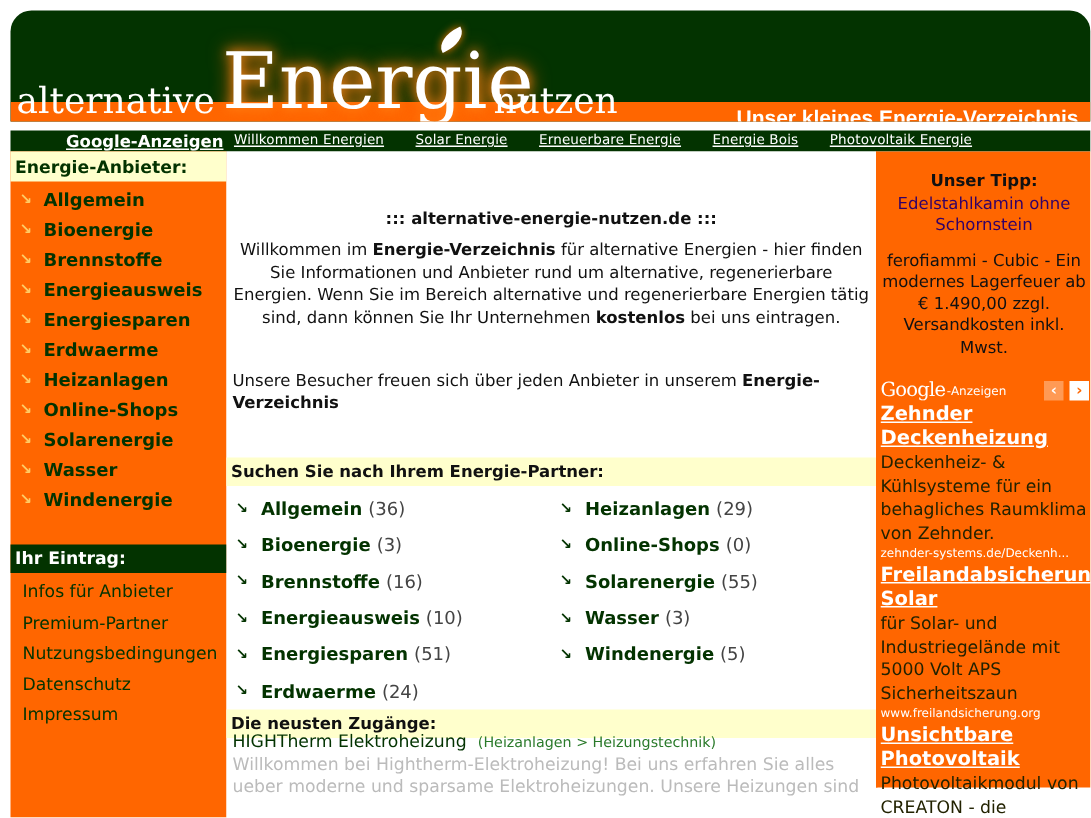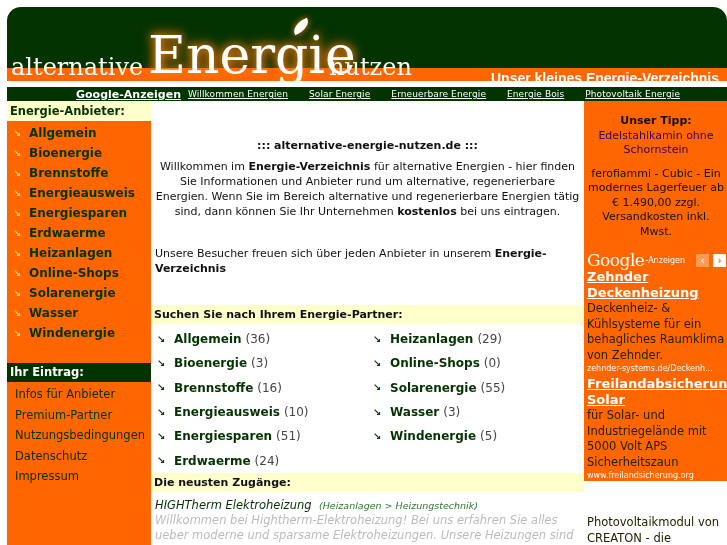--- a/index.html
+++ b/index.html
@@ -12,21 +12,21 @@
   .logo { position: absolute; left: 4px; top: 18px; height: 60px; font-family: "DejaVu Serif", serif; color: #fff; white-space: nowrap; }
   .logo .small { font-size: 24px; position: absolute; top: 28px; }
   .logo .alt { left: 0; }
   .logo .big { font-size: 52px; position: absolute; left: 137px; top: 0px; text-shadow: 0 0 8px #ff8a1a, 0 0 14px #ff6600; letter-spacing: 0px; }
   .logo .nutz { left: 318px; }
   .logo .leaf { position: absolute; left: 281px; top: -4px; width: 18px; height: 11px; background: #fff; border-radius: 90% 0 90% 0; transform: rotate(-25deg); box-shadow: 0 0 6px #ff7a00; }
   .tagline { position: absolute; right: 8px; top: 63px; font-family: "Liberation Sans", sans-serif; font-weight: bold; font-size: 14px; color: #fff; }
 
   
   .navbar { position: absolute; left: 7px; top: 87px; width: 720px; height: 14px; background: #033300; display: flex; align-items: center; padding-left: 37px; gap: 0; }
-  .navbar .g-label { color: #fff; font-weight: bold; font-size: 11px; text-decoration: underline; margin-right: 7px; margin-left: 32px; }
+  .navbar .g-label { color: #fff; font-weight: bold; font-size: 11px; text-decoration: underline; margin-right: 7px; }
   .navbar a { color: #fff; font-size: 9px; text-decoration: underline; margin-right: 21px; letter-spacing: 0.1px; }
 
   
   .sidebar { position: absolute; left: 7px; top: 101px; width: 144px; height: 444px; background: #ff6600; }
   .sidebar .head { background: #ffffcc; color: #033300; font-weight: bold; font-size: 11.5px; height: 20px; line-height: 20px; padding-left: 3px; }
   .sidebar ul { list-style: none; padding-top: 2px; }
   .sidebar li { height: 20px; display: flex; align-items: center; }
   .sidebar li .arrow { width: 22px; color: #ffcc66; font-size: 10px; padding-left: 6px; font-weight: bold; }
   .sidebar li .lbl { color: #033300; font-weight: bold; font-size: 12px; }
   .sidebar .head2 { margin-top: 20px; background: #033300; color: #fff; font-weight: bold; font-size: 11.5px; height: 19px; line-height: 19px; padding-left: 3px; }
@@ -43,34 +43,34 @@
   .main .bar1 { top: 204px; }
   .main .bar2 { top: 372px; }
   .grid { position: absolute; top: 226px; left: 0; width: 100%; }
   .grid .col { position: absolute; top: 0; }
   .grid .col1 { left: 6px; }
   .grid .col2 { left: 222px; }
   .grid .item { height: 24.3px; display: flex; align-items: center; }
   .grid .item .arrow { width: 17px; color: #033300; font-size: 10px; font-weight: bold; }
   .grid .item .lbl { color: #033300; font-weight: bold; font-size: 12px; margin-right: 4px; }
   .grid .item .cnt { color: #444; font-size: 12px; }
-  .latest { position: absolute; top: 397px; left: 4px; width: 425px; font-style: italic; }
+  .latest { position: absolute; top: 386px; left: 4px; width: 425px; }
   .latest .name { color: #033300; font-size: 11.5px; }
   .latest .cat { color: #2a7a2a; font-size: 9.5px; margin-left: 4px; }
   .latest .desc { color: #bbbbbb; font-size: 11.5px; line-height: 15px; margin-top: 1px; }
 
   
-  .right { position: absolute; left: 584px; top: 101px; width: 143px; height: 380px; background: #ff6600; border-left: 1px solid #ff6600; }
+  .right { position: absolute; left: 584px; top: 101px; width: 143px; height: 424px; background: #ff6600; border-left: 1px solid #ff6600; }
   .tip { text-align: center; padding-top: 13px; font-size: 11px; line-height: 14.5px; }
   .tip .t-head { font-weight: bold; color: #111; }
   .tip .t-link { color: #330066; }
   .tip .t-desc { color: #111; margin-top: 9px; }
   .ads { position: absolute; top: 151px; left: 2px; width: 141px; }
   .ads .ads-head { height: 16px; display: flex; align-items: center; }
-  .ads .g-logo { font-family: "DejaVu Serif", serif; font-size: 17px; color: #fff; letter-spacing: -0.5px; }
+  .ads .g-logo { font-family: "DejaVu Serif", serif; font-size: 13px; color: #fff; letter-spacing: -0.5px; }
   .ads .g-sub { font-size: 8px; color: #fff; margin-left: 1px; }
   .ads .nav-btn { position: absolute; top: 2px; width: 13px; height: 13px; font-size: 10px; line-height: 13px; text-align: center; font-weight: bold; }
   .ads .prev { left: 109px; background: #ff9a55; color: #fff; }
   .ads .next { left: 126px; background: #fff; color: #ff6600; }
   .ad { margin-top: 1px; }
   .ad .a-title { color: #fff; font-weight: bold; font-size: 13px; text-decoration: underline; line-height: 16px; white-space: nowrap; overflow: hidden; width: 141px; }
   .ad .a-text { color: #222200; font-size: 11.5px; line-height: 15.5px; }
   .ad .a-url { color: #fff; font-size: 8px; line-height: 12px; white-space: nowrap; overflow: hidden; }
 </style>
 </head>

